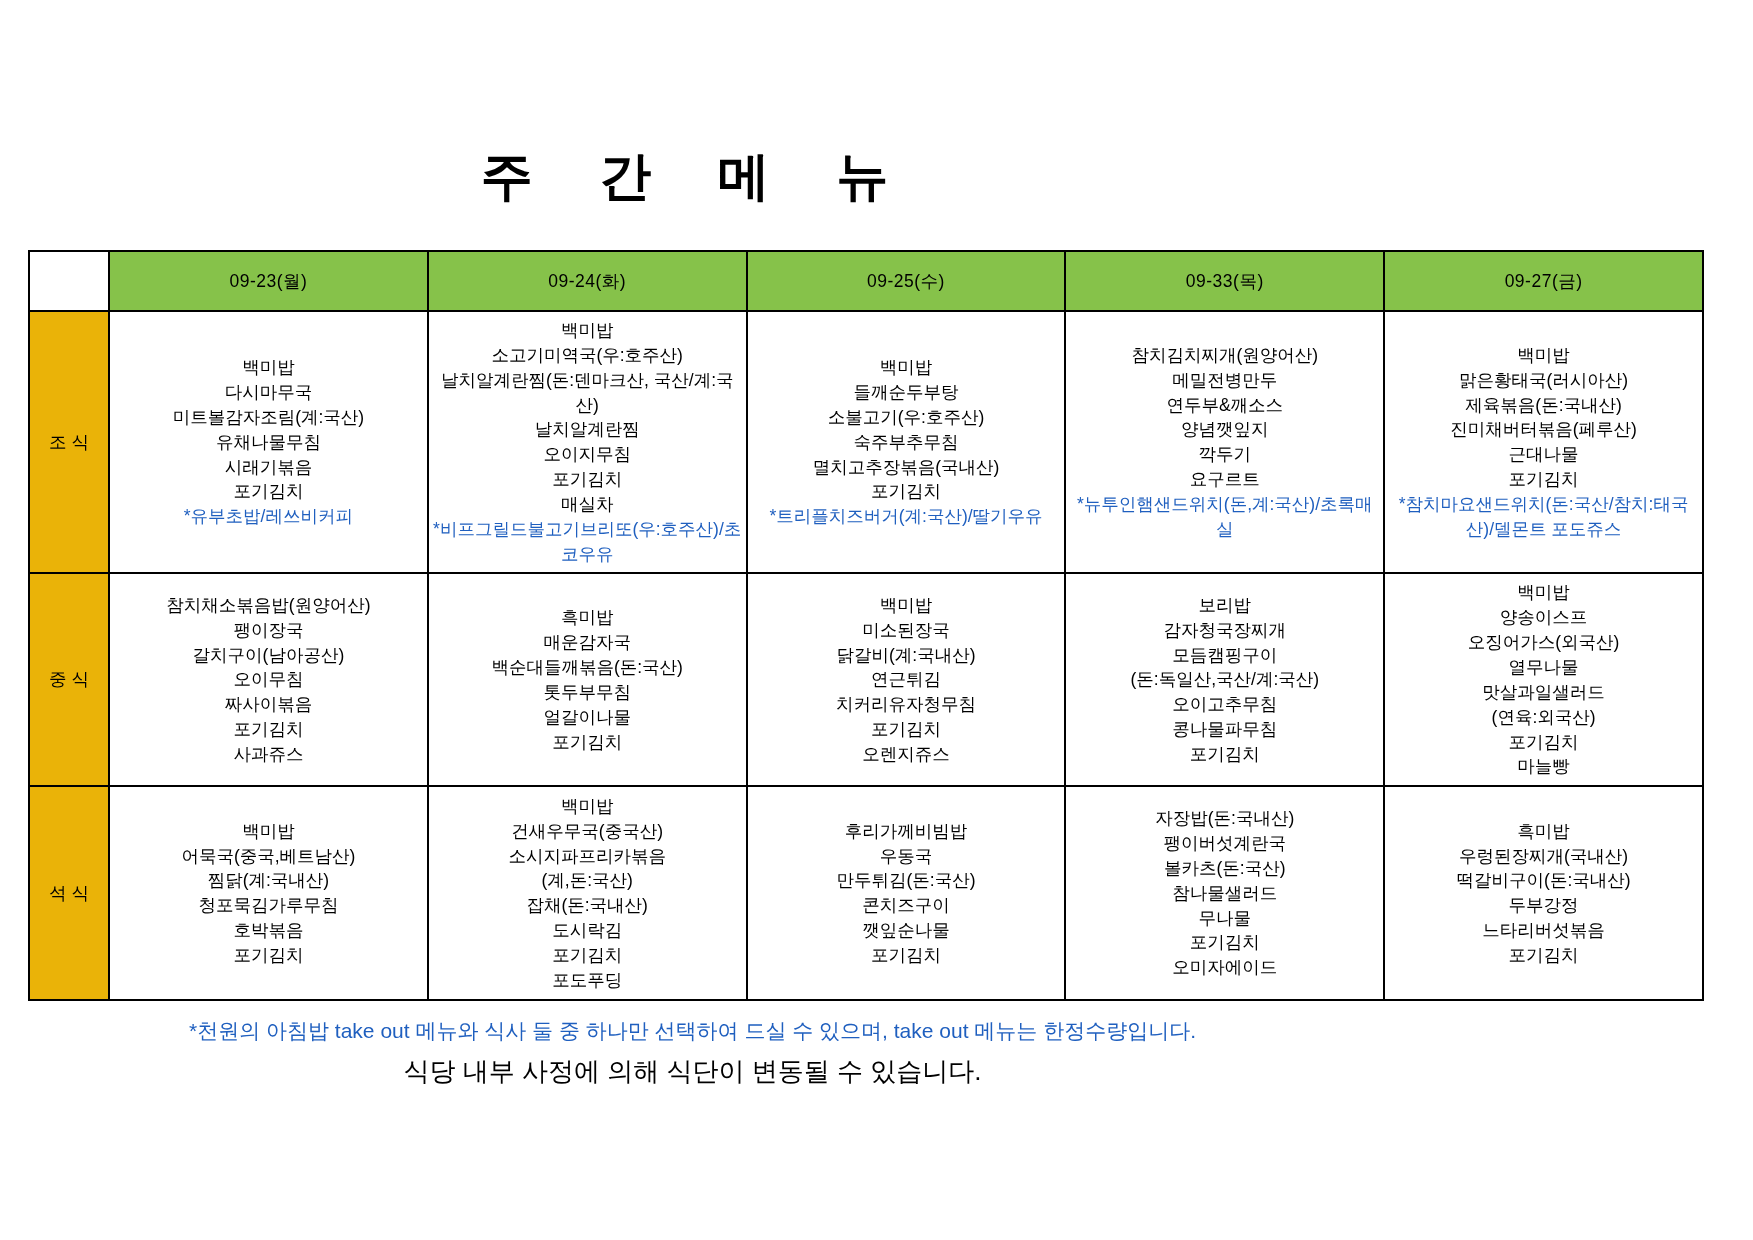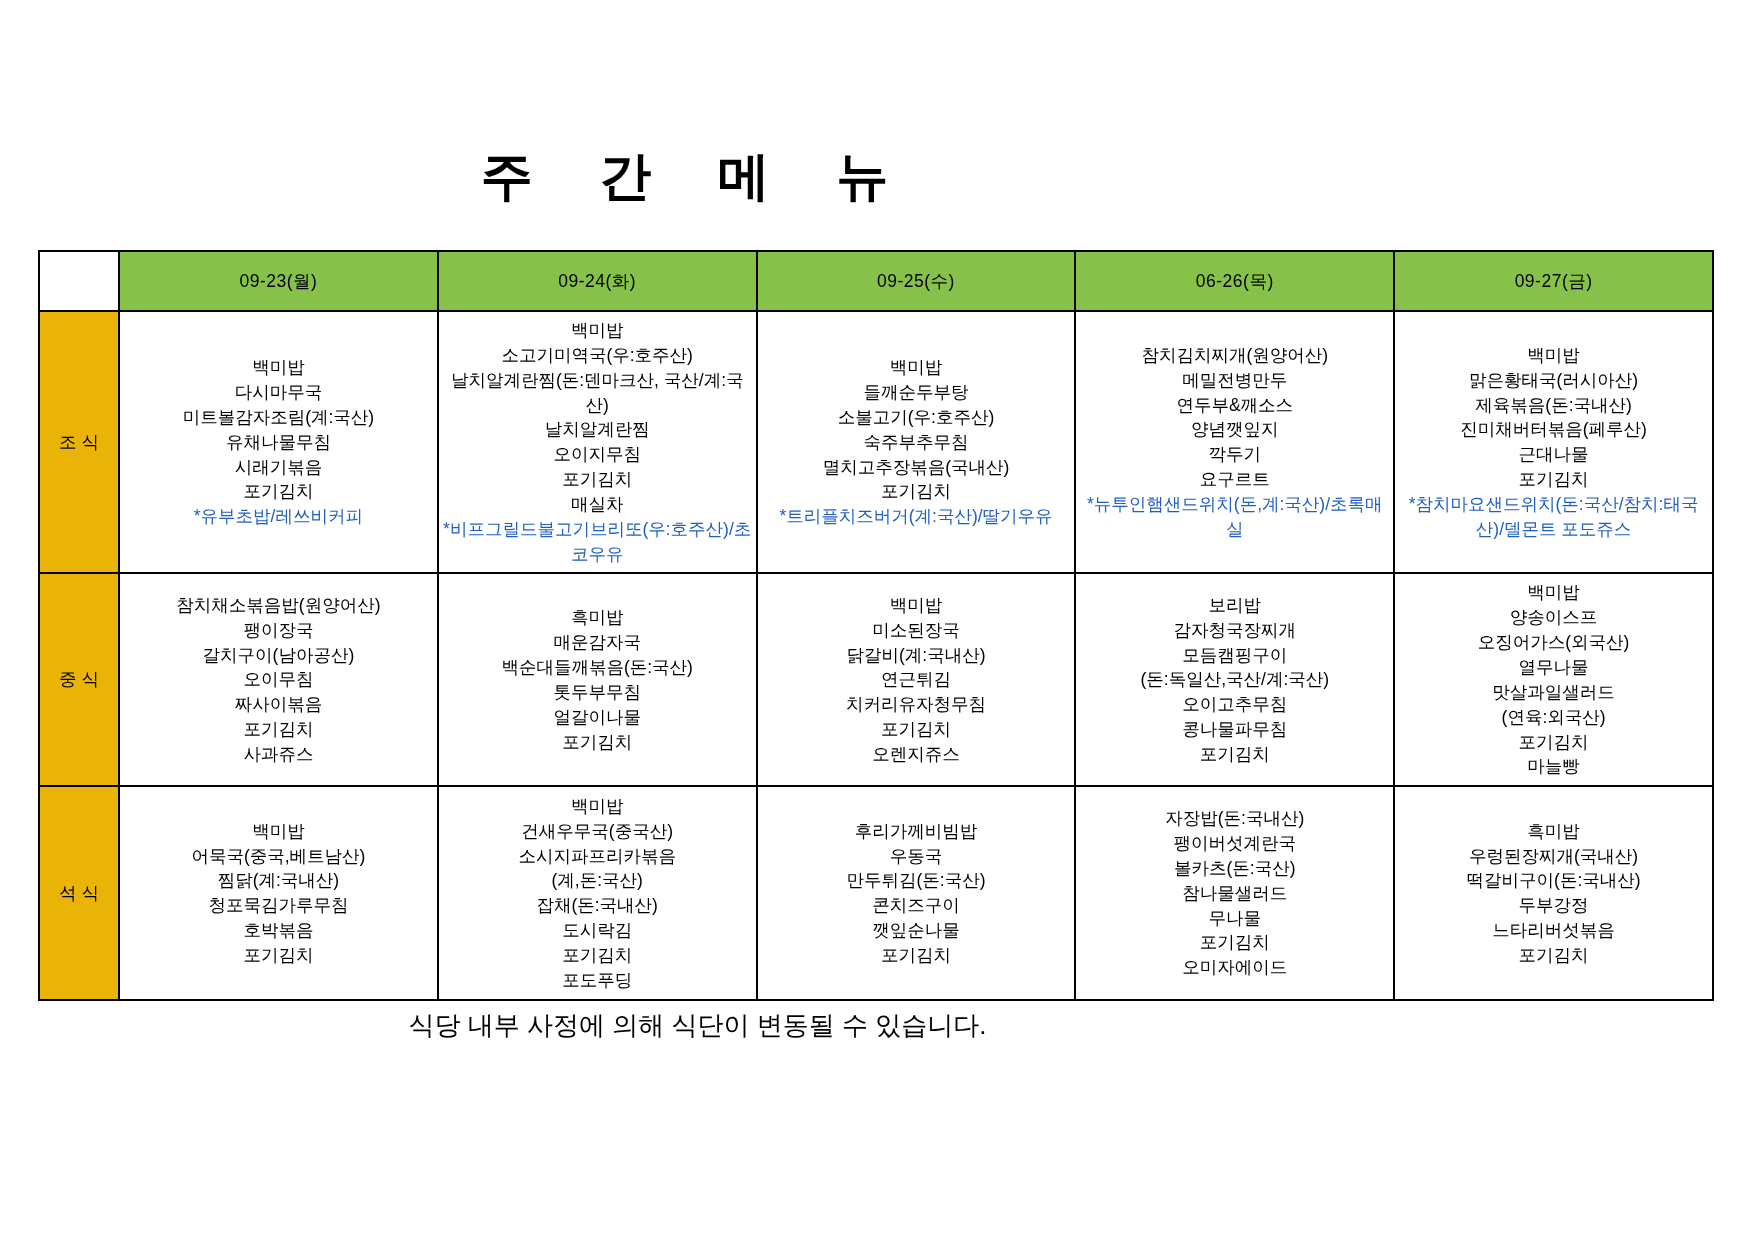--- a/index.html
+++ b/index.html
@@ -24,21 +24,21 @@
     text-align: center;
     font-size: 52px;
     font-weight: bold;
     letter-spacing: 26px;
     padding-top: 150px;
     padding-bottom: 0;
     line-height: 1;
     color: #000;
   }
   .table-wrap {
-    margin: 48px 38px 0 38px;
+    margin: 48px 38px 0 28px;
   }
   table.menu {
     border-collapse: collapse;
     width: 1676px;
     table-layout: fixed;
     border: 2px solid #000;
   }
   table.menu td, table.menu th {
     border: 2px solid #000;
     vertical-align: middle;
@@ -104,21 +104,21 @@
   <div class="title">주  간  메  뉴</div>
 
   <div class="table-wrap">
     <table class="menu">
       <thead>
         <tr>
           <th class="corner"></th>
           <th class="day">09-23(월)</th>
           <th class="day">09-24(화)</th>
           <th class="day">09-25(수)</th>
-          <th class="day">06-26(목)</th>
+          <th class="day">09-33(목)</th>
           <th class="day">09-27(금)</th>
         </tr>
       </thead>
       <tbody>
         <tr class="row-breakfast">
           <td class="meal-label">조 식</td>
           <td class="cell">
               <span class="line">백미밥</span>
               <span class="line">다시마무국</span>
               <span class="line">미트볼감자조림(계:국산)</span>
@@ -255,15 +255,16 @@
               <span class="line">우렁된장찌개(국내산)</span>
               <span class="line">떡갈비구이(돈:국내산)</span>
               <span class="line">두부강정</span>
               <span class="line">느타리버섯볶음</span>
               <span class="line">포기김치</span>
             </td>
         </tr>
       </tbody>
     </table>
 
+    <div class="footnote">*천원의 아침밥 take out 메뉴와 식사 둘 중 하나만 선택하여 드실 수 있으며, take out 메뉴는 한정수량입니다.</div>
     <div class="footnote2">식당 내부 사정에 의해 식단이 변동될 수 있습니다.</div>
   </div>
 </div>
 
 </body></html>

